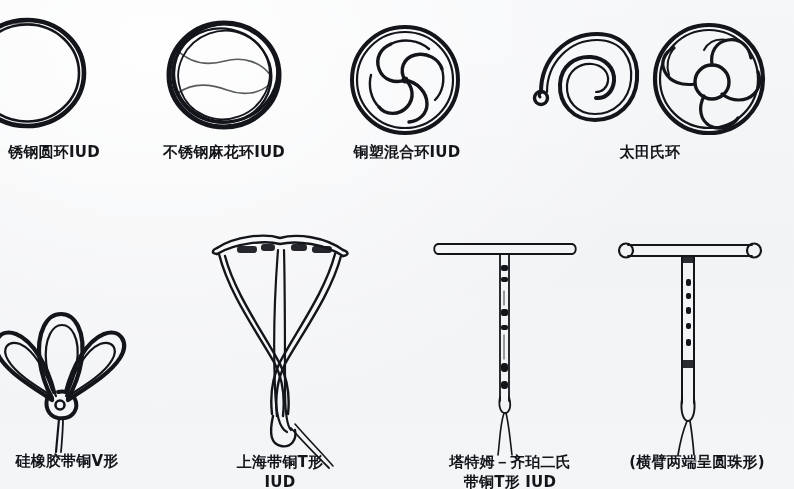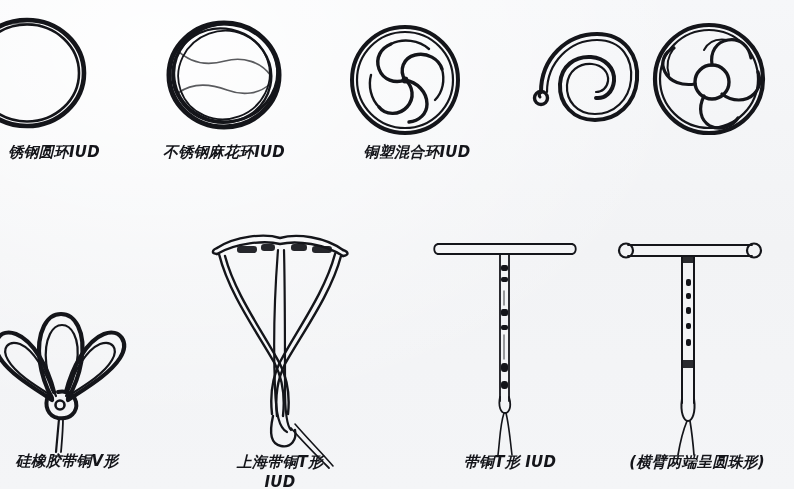--- a/index.html
+++ b/index.html
@@ -58,21 +58,21 @@
     fill: #14151a;
     stroke: none;
   }
   .thin {
     stroke-width: 1.4;
   }
 </style>
 </head>
 <body>
 
-<div id="page" style="background-color: #a16207; font-style: italic;">
+<div id="page" style="background-color: #a16207;">
 
   <div id="paper-texture"></div>
 
   <div class="device" style="left:-48px; top:14px; width:150px; height:118px;">
     <svg width="150" height="118" viewBox="0 0 150 118">
       <ellipse class="ink" cx="75" cy="59" rx="57" ry="53" stroke-width="4.6" stroke="#14151a"></ellipse>
       <ellipse class="ink" cx="75" cy="59" rx="52" ry="48.5" stroke-width="2.6" stroke="#14151a"></ellipse>
       <path class="ink thin" d="M34 18 C48 10 70 7 88 11" stroke-width="1.2" opacity="0.55" stroke="#14151a"></path>
     </svg>
   </div>
@@ -144,22 +144,25 @@
       <path class="ink" d="M24 28 C18 36 16 46 19 55" stroke-width="2" stroke="#14151a"></path>
     </svg>
   </div>
 
   <div class="caption" style="left: -6px; top: 143px; width: 120px; color: rgb(20, 21, 26);">
     <span>锈钢圆环IUD</span>
   </div>
   <div class="caption" style="left: 134px; top: 143px; width: 180px; color: rgb(20, 21, 26);">
     <span>不锈钢麻花环IUD</span>
   </div>
-  <div class="caption" style="left: 332px; top: 143px; width: 170px; color: rgb(20, 21, 26);">
+  <div class="caption" style="left: 322px; top: 143px; width: 170px; color: rgb(20, 21, 26);">
     <span>铜塑混合环IUD</span>
+  </div>
+  <div class="caption" style="left: 590px; top: 143px; width: 120px; color: rgb(20, 21, 26);">
+    <span>太田氏环</span>
   </div>
 
   <div class="device" style="left:-18px; top:272px; width:160px; height:180px;">
     <svg width="160" height="180" viewBox="0 0 160 180">
 
       <path class="ink" d="M70 126 C58 104 52 74 62 54 C70 38 88 38 96 54 C106 74 98 106 86 126" stroke-width="4.2" stroke="#14151a"></path>
       <path class="ink" d="M74 124 C64 104 60 78 68 62 C74 50 86 50 92 62 C100 78 94 104 84 124" stroke-width="2.2" stroke="#14151a"></path>
 
       <path class="ink" d="M70 128 C52 116 28 102 18 86 C8 70 18 56 34 62 C52 69 66 96 72 120" stroke-width="4.2" stroke="#14151a"></path>
       <path class="ink" d="M70 124 C54 114 34 102 26 88 C19 76 26 68 38 72 C52 78 64 100 70 118" stroke-width="2.2" stroke="#14151a"></path>
@@ -265,20 +268,21 @@
   <div class="caption" style="left: -8px; top: 452px; width: 150px; color: rgb(20, 21, 26);">
     <span>硅橡胶带铜V形</span>
   </div>
 
   <div class="caption two-line" style="left: 205px; top: 452px; width: 150px; color: rgb(20, 21, 26);">
     <span>上海带铜T形</span>
     <span class="line2">IUD</span>
   </div>
 
   <div class="caption two-line" style="left: 420px; top: 452px; width: 180px; color: rgb(20, 21, 26);">
+    <span>塔特姆－齐珀二氏</span>
     <span class="line2">带铜T形 IUD</span>
   </div>
 
   <div class="caption two-line" style="left: 600px; top: 452px; width: 194px; color: rgb(20, 21, 26);">
     <span class="line2">(横臂两端呈圆珠形)</span>
   </div>
 
 </div>
 
 </body></html>

